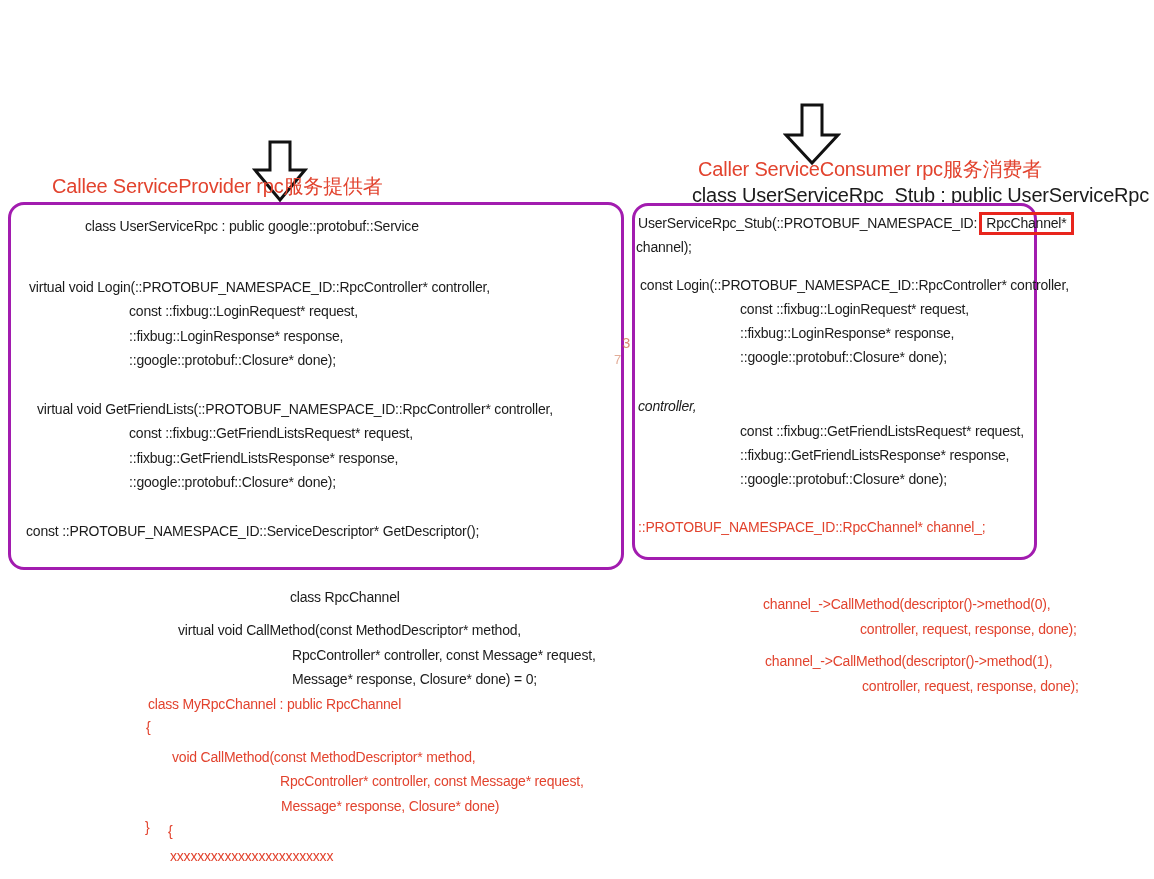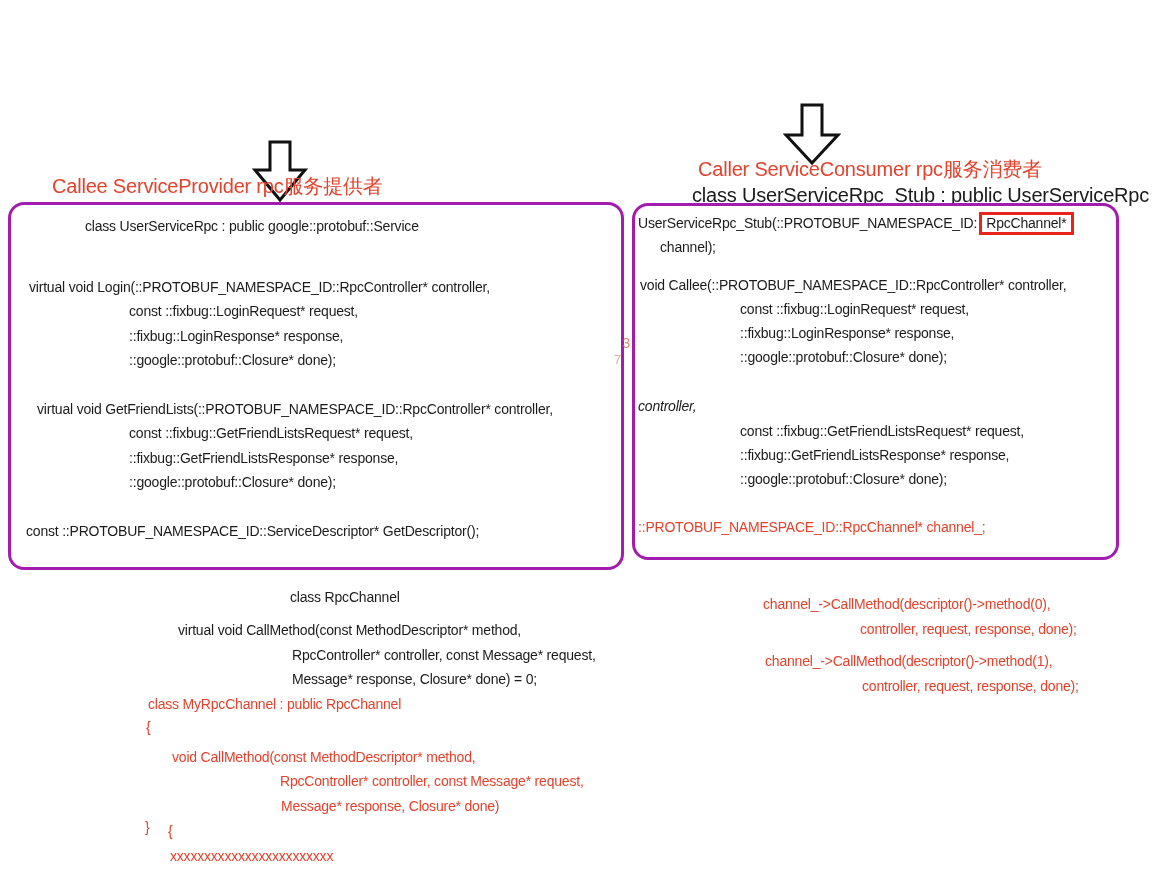--- a/index.html
+++ b/index.html
@@ -47,26 +47,26 @@
   <div class="pl" style="left:118px; top:98px;">const ::fixbug::LoginRequest* request,</div>
   <div class="pl" style="left:118px; top:123px;">::fixbug::LoginResponse* response,</div>
   <div class="pl" style="left:118px; top:147px;">::google::protobuf::Closure* done);</div>
   <div class="pl" style="left:26px;  top:196px;">virtual void GetFriendLists(::PROTOBUF_NAMESPACE_ID::RpcController* controller,</div>
   <div class="pl" style="left:118px; top:220px;">const ::fixbug::GetFriendListsRequest* request,</div>
   <div class="pl" style="left:118px; top:245px;">::fixbug::GetFriendListsResponse* response,</div>
   <div class="pl" style="left:118px; top:269px;">::google::protobuf::Closure* done);</div>
   <div class="pl" style="left:15px;  top:318px;">const ::PROTOBUF_NAMESPACE_ID::ServiceDescriptor* GetDescriptor();</div>
 </div>
 
-<div class="panel" style="left:632px; top:203px; width:487px; height:357px;">
+<div class="panel" style="left:632px; top:203px; width:405px; height:357px;">
   <div class="pl" style="left:3px; top:6px;">
     <span>UserServiceRpc_Stub(::PROTOBUF_NAMESPACE_ID:</span><span class="hl-box">RpcChannel*</span>
   </div>
-  <div class="pl" style="left:1px;   top:33px;margin-left:24px;">channel);</div>
-  <div class="pl" style="left:5px;   top:71px;">void Callee(::PROTOBUF_NAMESPACE_ID::RpcController* controller,</div>
+  <div class="pl" style="left:1px;   top:33px;">channel);</div>
+  <div class="pl" style="left:5px;   top:71px;">const Login(::PROTOBUF_NAMESPACE_ID::RpcController* controller,</div>
   <div class="pl" style="left:105px; top:95px;">const ::fixbug::LoginRequest* request,</div>
   <div class="pl" style="left:105px; top:119px;">::fixbug::LoginResponse* response,</div>
   <div class="pl" style="left:105px; top:143px;">::google::protobuf::Closure* done);</div>
   <div class="pl" style="left:3px;   top:192px;font-style:italic;">controller,</div>
   <div class="pl" style="left:105px; top:217px;">const ::fixbug::GetFriendListsRequest* request,</div>
   <div class="pl" style="left:105px; top:241px;">::fixbug::GetFriendListsResponse* response,</div>
   <div class="pl" style="left:105px; top:265px;">::google::protobuf::Closure* done);</div>
   <div class="pl red" style="left:3px; top:313px;">::PROTOBUF_NAMESPACE_ID::RpcChannel* channel_;</div>
 </div>
 

